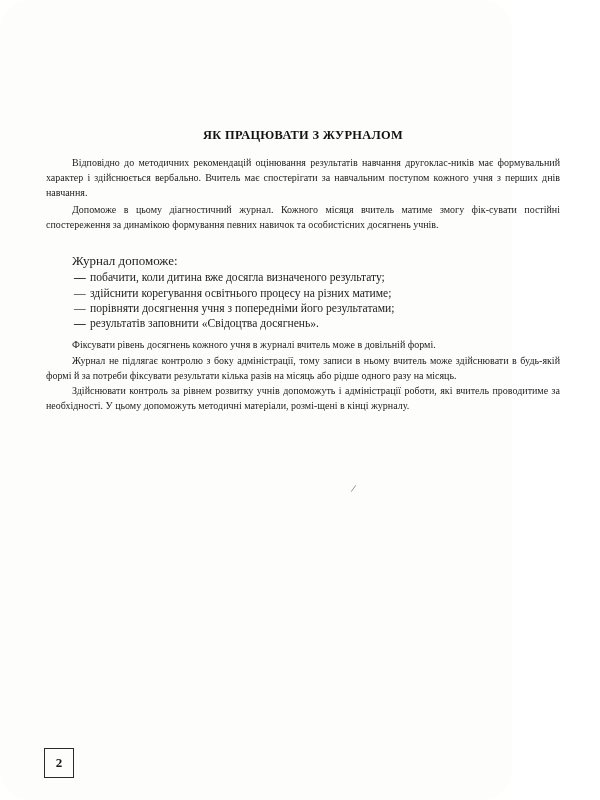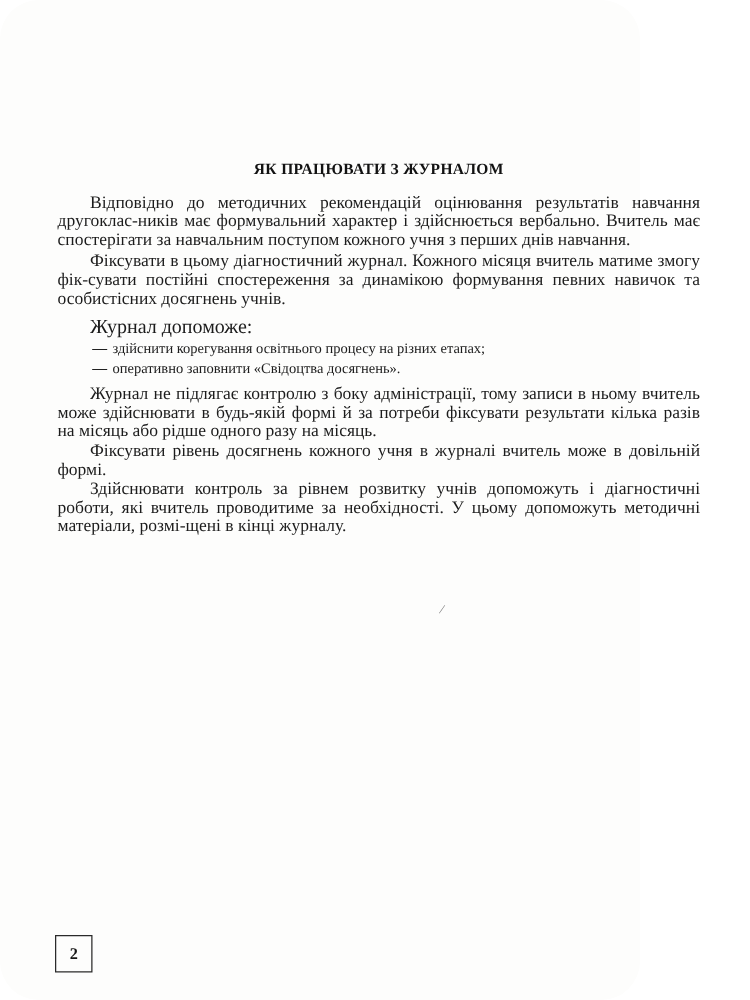--- a/index.html
+++ b/index.html
@@ -33,30 +33,30 @@
   .doc-title {
     font-size: 12.4px;
     font-weight: bold;
     text-align: center;
     letter-spacing: 0.3px;
     margin: 0 0 12px 0;
     color: #121212;
   }
   p.para {
     margin: 0 0 1px 0;
-    font-size: 14px;
+    font-size: 10px;
     line-height: 15.2px;
     text-align: justify;
     text-indent: 26px;
     color: #1c1c1c;
     hyphens: manual;
   }
   .lead-in {
-    margin: 7px 0 2px 0;
-    font-size: 16px;
+    margin: 21px 0 2px 0;
+    font-size: 13px;
     line-height: 15.2px;
     text-indent: 26px;
     color: #1c1c1c;
   }
   ul.bullets {
     list-style: none;
     margin: 0 0 5px 0;
     padding: 0 0 0 44px;
   }
   ul.bullets li {
@@ -105,37 +105,37 @@
 </head>
 <body>
 
 <div class="page">
 
   <div class="content">
 
     <h1 class="doc-title">ЯК ПРАЦЮВАТИ З ЖУРНАЛОМ</h1>
 
     <p class="para">Відповідно до методичних рекомендацій оцінювання результатів навчання другоклас-ників має формувальний характер і здійснюється вербально. Вчитель має спостерігати за навчальним поступом кожного учня з перших днів навчання.</p>
-    <p class="para">Фіксувати в цьому діагностичний журнал. Кожного місяця вчитель матиме змогу фік-сувати постійні спостереження за динамікою формування певних навичок та особистісних досягнень учнів.</p>
+    <p class="para">Допоможе в цьому діагностичний журнал. Кожного місяця вчитель матиме змогу фік-сувати постійні спостереження за динамікою формування певних навичок та особистісних досягнень учнів.</p>
 
     <p class="lead-in">Журнал допоможе:</p>
 
     <ul class="bullets">
       <li><span class="dash">—</span></li>
+      <li><span class="dash">—</span><span>побачити, коли дитина вже досягла визначеного результату;</span></li>
+      <li><span class="dash">—</span><span>здійснити корегування освітнього процесу на різних матиме;</span></li>
+      <li><span class="dash">—</span><span>порівняти досягнення учня з попередніми його результатами;</span></li>
       <li><span class="dash">—</span></li>
-      <li><span class="dash">—</span><span>здійснити корегування освітнього процесу на різних етапах;</span></li>
-      <li><span class="dash">—</span></li>
-      <li><span class="dash">—</span></li>
-      <li><span class="dash">—</span><span>оперативно заповнити «Свідоцтва досягнень».</span></li>
+      <li><span class="dash">—</span><span>результатів заповнити «Свідоцтва досягнень».</span></li>
     </ul>
 
     <div class="blocks">
+      <p class="para">Фіксувати рівень досягнень кожного учня в журналі вчитель може в довільній формі.</p>
       <p class="para">Журнал не підлягає контролю з боку адміністрації, тому записи в ньому вчитель може здійснювати в будь-якій формі й за потреби фіксувати результати кілька разів на місяць або рідше одного разу на місяць.</p>
-      <p class="para">Фіксувати рівень досягнень кожного учня в журналі вчитель може в довільній формі.</p>
-      <p class="para">Здійснювати контроль за рівнем розвитку учнів допоможуть і діагностичні роботи, які вчитель проводитиме за необхідності. У цьому допоможуть методичні матеріали, розмі-щені в кінці журналу.</p>
+      <p class="para">Здійснювати контроль за рівнем розвитку учнів допоможуть і адміністрації роботи, які вчитель проводитиме за необхідності. У цьому допоможуть методичні матеріали, розмі-щені в кінці журналу.</p>
     </div>
 
   </div>
 
   <div class="stray-mark">/</div>
 
   <div class="page-number-box">
     <span>2</span>
   </div>
 

